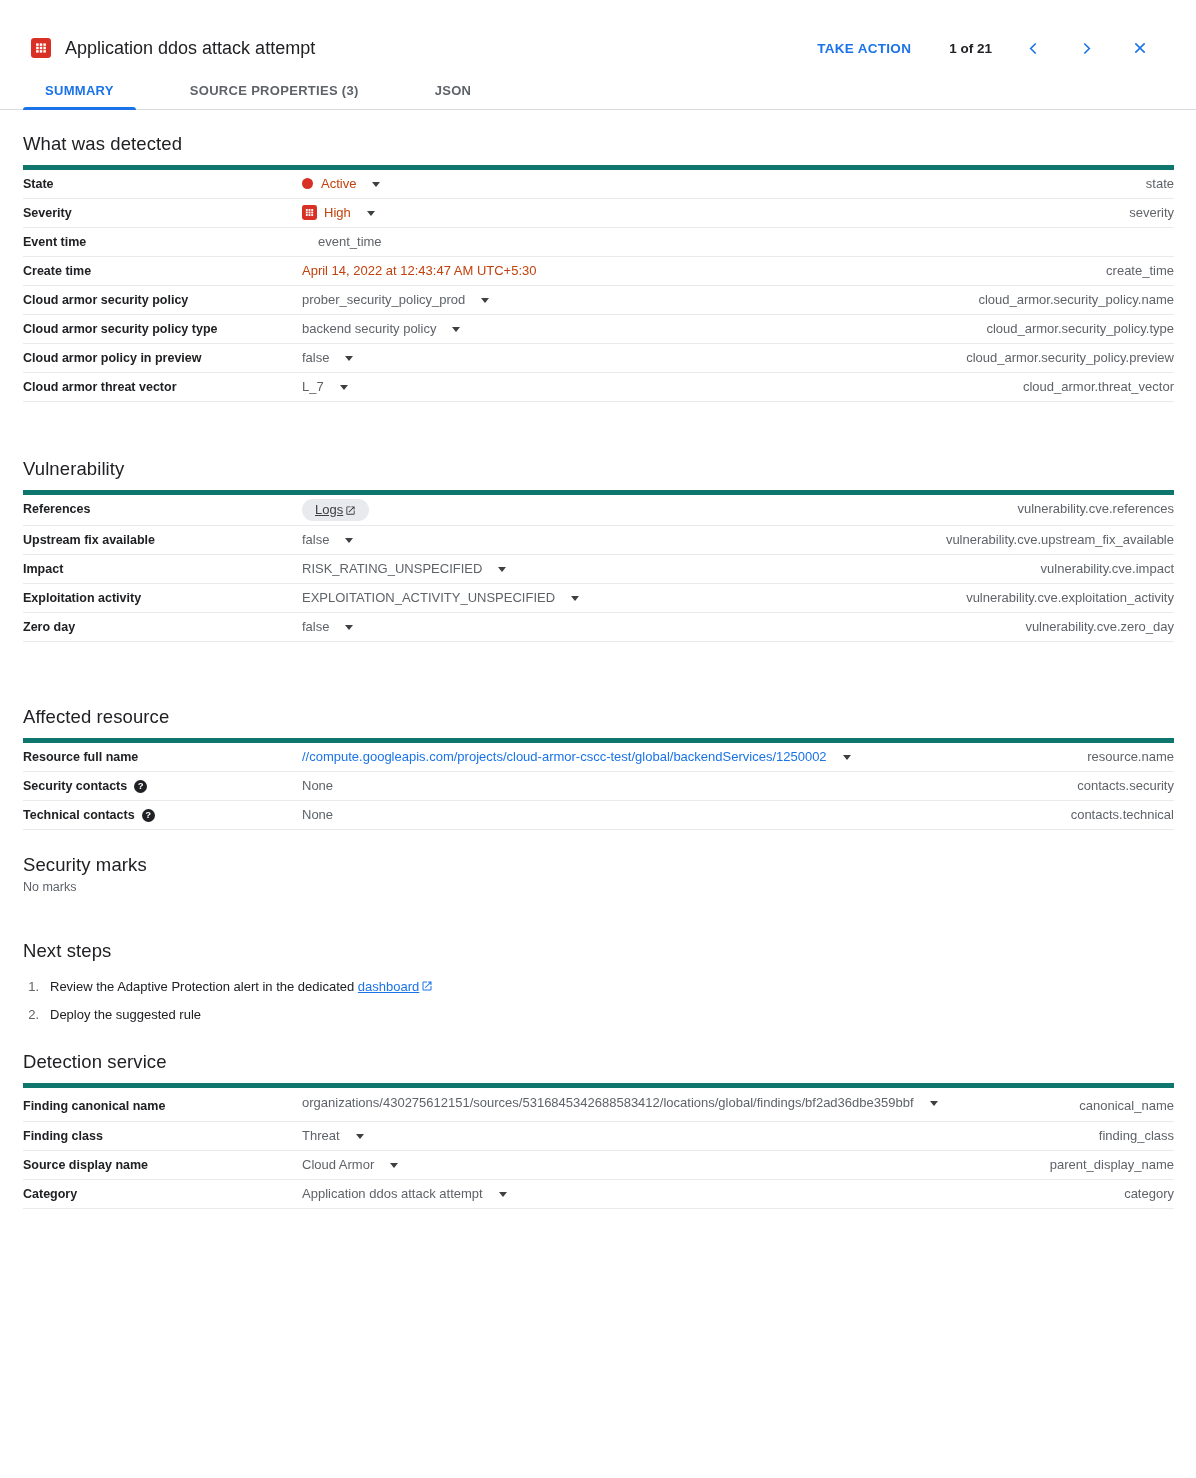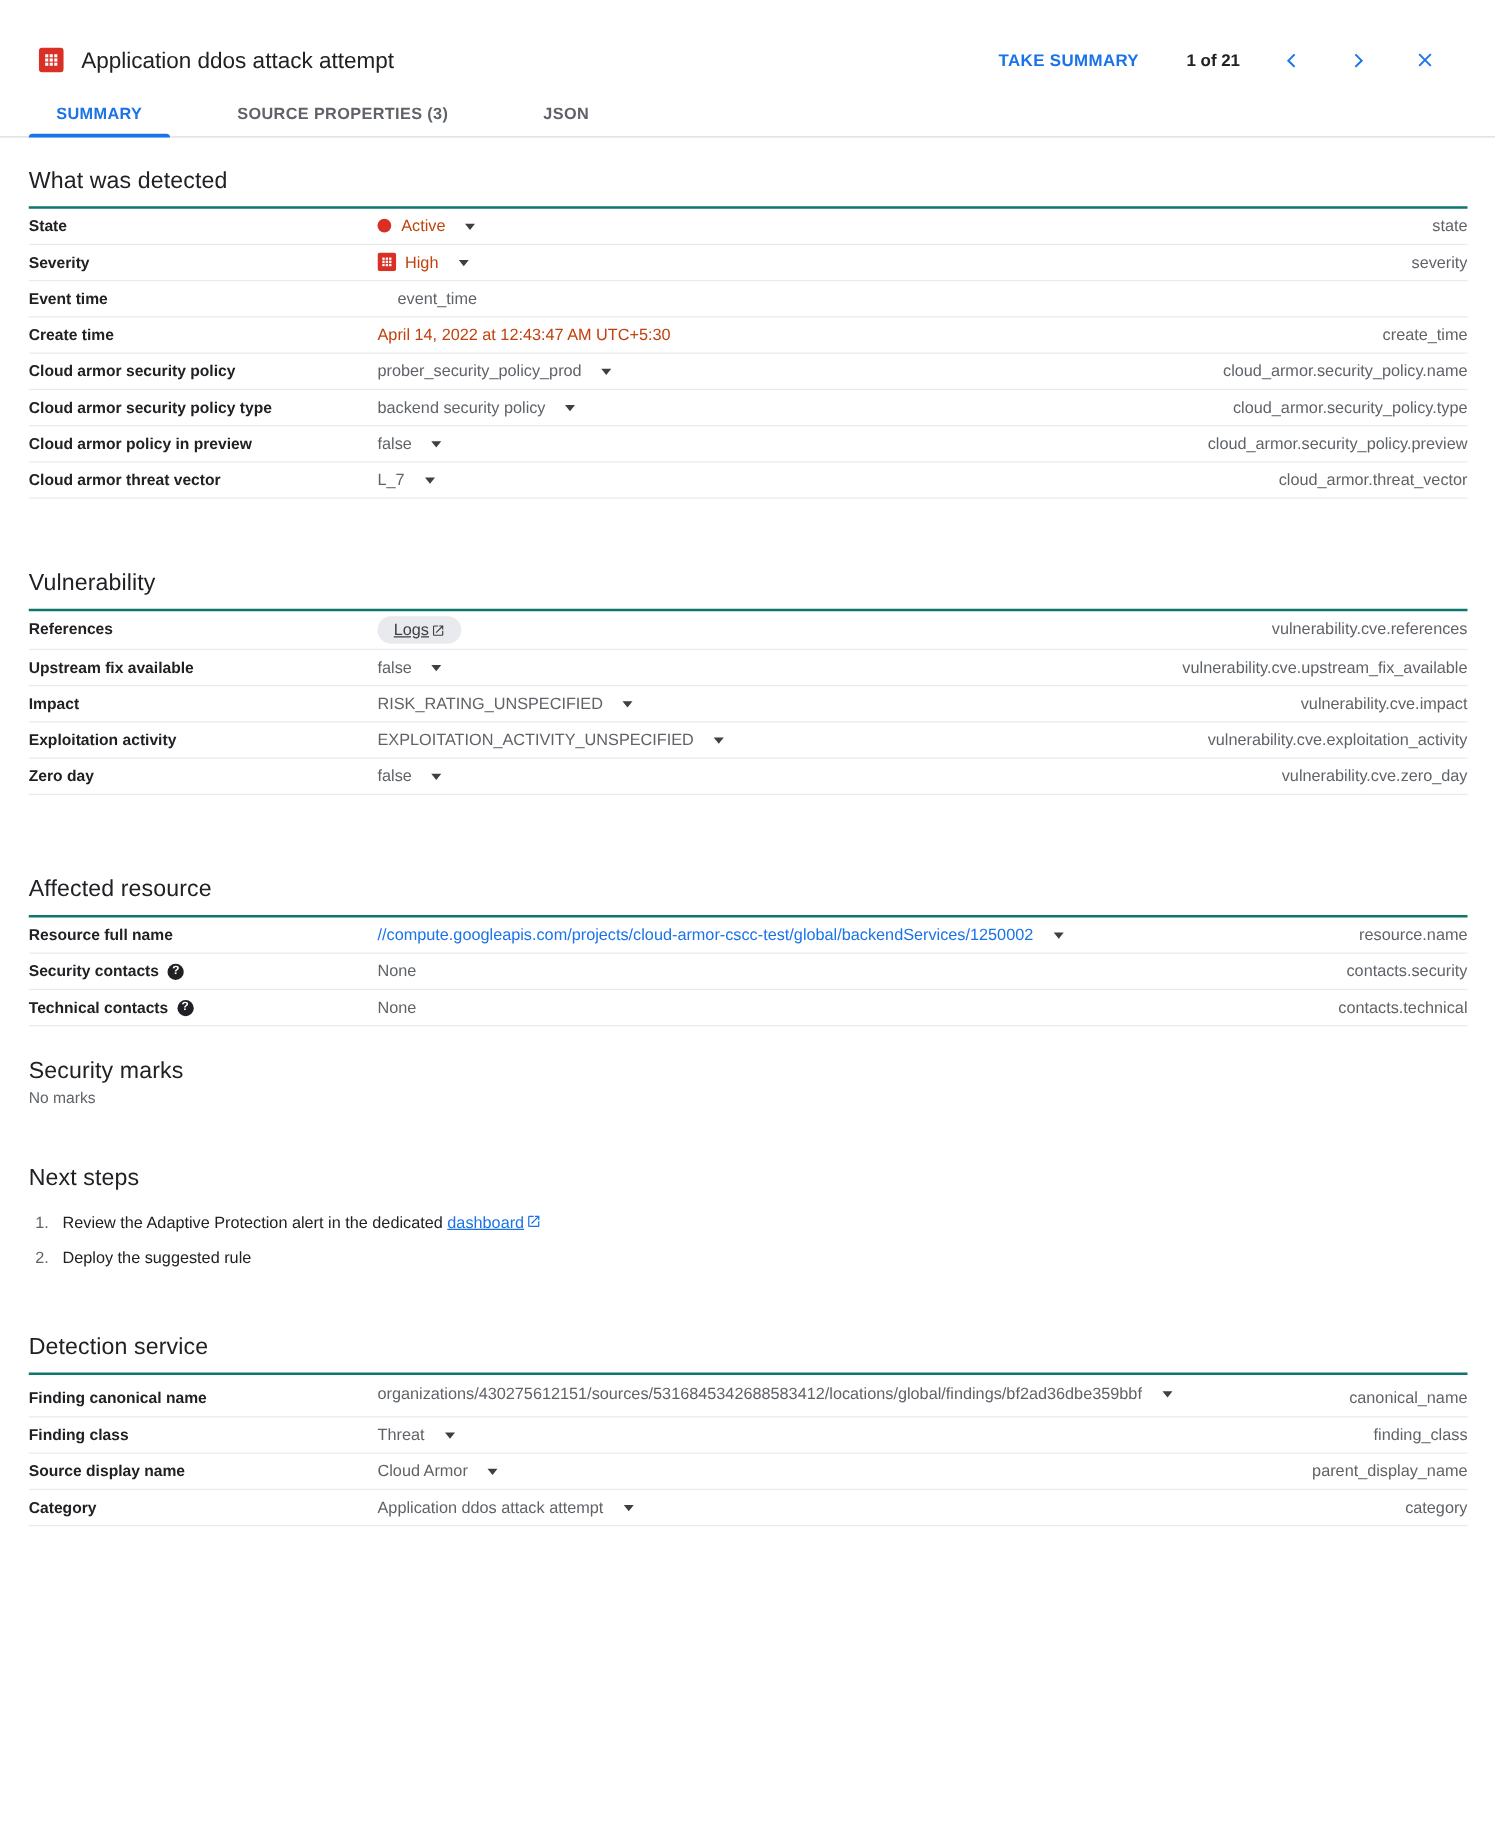--- a/index.html
+++ b/index.html
@@ -23,21 +23,21 @@
   .tab { font-size:13px; font-weight:bold; letter-spacing:.3px; color:#5f6368; background:none;
     border:none; cursor:pointer; padding:9px 22px 11px; font-family:inherit; position:relative; }
   .tab.active { color:#1a73e8; }
   .tab.active::after { content:""; position:absolute; left:0; right:0; bottom:-1px;
     height:3px; background:#1a73e8; border-radius:3px 3px 0 0; }
 
   
   .content { padding:0 22px 0 23px; }
   h2.section-title { font-size:18.5px; font-weight:400; color:#202124; letter-spacing:.1px; }
   .mt-first { margin-top:23px; }
-  .kvtable { margin-top:10px; border-top:2px solid #0f766e; }
+  .kvtable { margin-top:10px; border-top:5px solid #0f766e; }
   .kvrow { display:flex; align-items:flex-start; border-bottom:1px solid #e8eaed;
     padding:4px 0; min-height:28px; line-height:20px; font-size:13px; }
   .kv-label { width:279px; flex:0 0 auto; font-size:12.5px; font-weight:bold; color:#202124;
     display:flex; align-items:center; gap:7px; }
   .kv-value { flex:1 1 auto; min-width:0; color:#5f6368; }
   .kv-field { flex:0 0 auto; margin-left:16px; color:#5f6368; font-size:13px;
     white-space:nowrap; text-align:right; }
   .val-dark { color:#c2410c; }
   .val-wrap { display:inline; word-break:break-all; }
   .val-limit { display:inline-block; max-width:640px; vertical-align:top; }
@@ -76,21 +76,21 @@
       <rect x="4.1" y="7.0" width="2" height="2"></rect>
         <rect x="7.0" y="7.0" width="2" height="2"></rect>
         <rect x="9.9" y="7.0" width="2" height="2"></rect>
       <rect x="4.1" y="9.7" width="2" height="2"></rect>
         <rect x="7.0" y="9.7" width="2" height="2"></rect>
         <rect x="9.9" y="9.7" width="2" height="2"></rect>
     </g>
   </svg>
   <div class="hdr-title">Application ddos attack attempt</div>
   <div class="hdr-actions">
-    <button class="take-action">TAKE SUMMARY</button>
+    <button class="take-action">TAKE ACTION</button>
     <span class="pagination">1 of 21</span>
     <button class="icon-btn">
       <svg width="15" height="15" viewBox="0 0 24 24">
           <path fill="none" stroke="#1a73e8" stroke-width="2.6" d="M15.5 4 L7.5 12 L15.5 20"></path>
         </svg>
     </button>
     <button class="icon-btn">
       <svg width="15" height="15" viewBox="0 0 24 24">
           <path fill="none" stroke="#1a73e8" stroke-width="2.6" d="M8.5 4 L16.5 12 L8.5 20"></path>
         </svg>
@@ -276,21 +276,21 @@
       <span><span>Review the Adaptive Protection alert in the dedicated </span><a class="link-u">dashboard</a><svg class="ext-ic" width="12" height="12" viewBox="0 0 24 24">
             <path fill="#1a73e8" d="M19 19H5V5h7V3H5a2 2 0 0 0-2 2v14a2 2 0 0 0 2 2h14c1.1 0 2-.9 2-2v-7h-2v7zM14 3v2h3.59l-9.83 9.83 1.41 1.41L19 6.41V10h2V3h-7z"></path>
           </svg></span>
     </div>
     <div class="step">
       <span class="step-num">2.</span>
       <span>Deploy the suggested rule</span>
     </div>
   </div>
 
-  <h2 class="section-title" style="margin-top:52px">Detection service</h2>
+  <h2 class="section-title" style="margin-top:28px">Detection service</h2>
   <div class="kvtable">
 
     <div class="kvrow" style="line-height:22px">
       <div class="kv-label" style="padding-top:3px">Finding canonical name</div>
       <div class="kv-value">
         <span class="dd val-limit"><span class="val-wrap">organizations/430275612151/sources/5316845342688583412/locations/global/findings/bf2ad36dbe359bbf</span><span class="caret"></span></span>
       </div>
       <div class="kv-field" style="padding-top:3px">canonical_name</div>
     </div>
 

